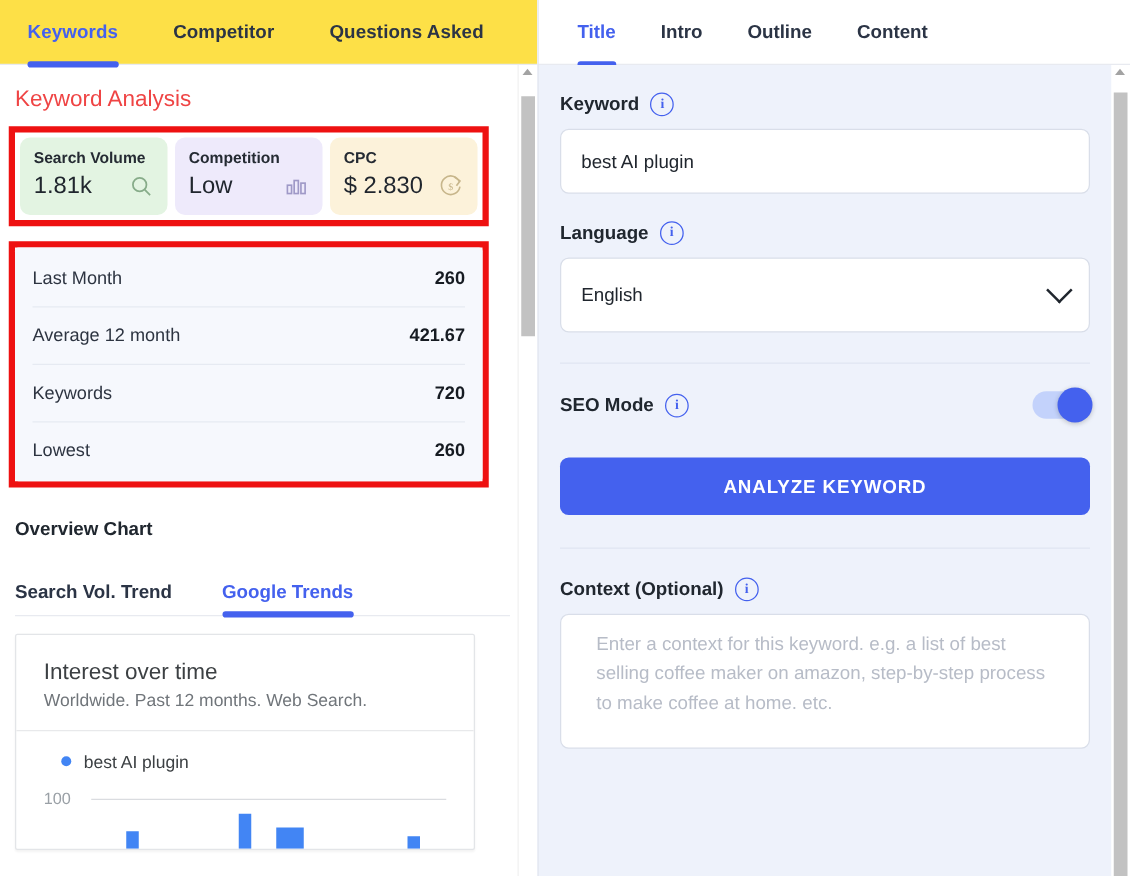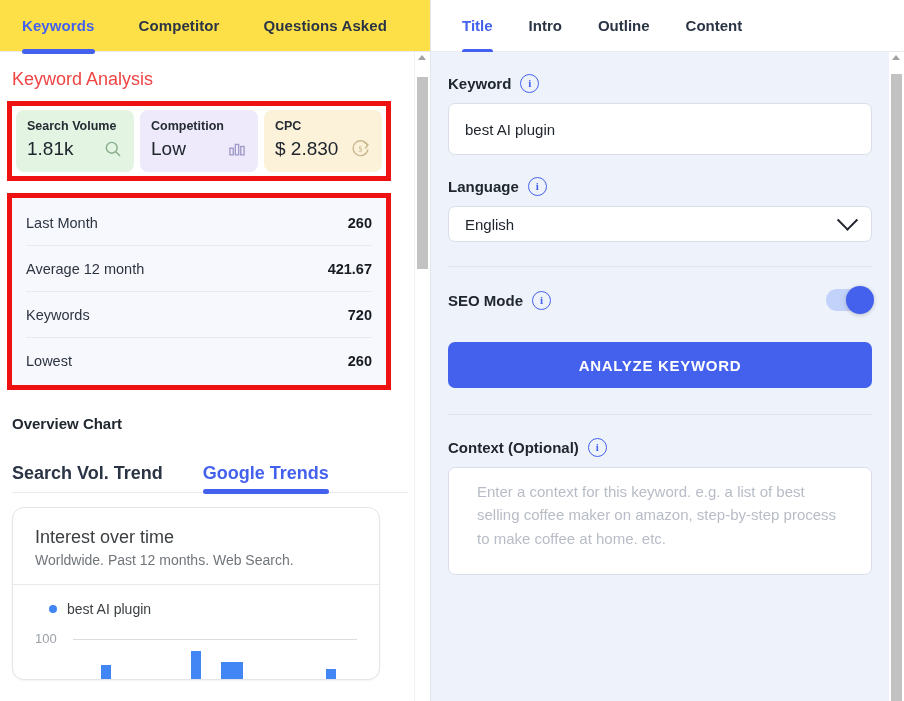--- a/index.html
+++ b/index.html
@@ -165,21 +165,21 @@
 
   .chart-tabs {
     display: flex;
     align-items: center;
     margin-top: 22px;
     border-bottom: 1px solid #e8eaf0;
     padding-right: 18px;
   }
   .ctab {
     position: relative;
-    font-size: 18px;
+    font-size: 15px;
     font-weight: 600;
     color: #2b3445;
     height: 38px;
     display: flex;
     align-items: center;
     margin-right: 40px;
     cursor: pointer;
     white-space: nowrap;
   }
   .ctab.active { color: #4461ee; }
@@ -190,21 +190,21 @@
     height: 5px;
     background: #4461ee;
     border-radius: 3px;
   }
 
   .trend-card {
     margin-top: 14px;
     margin-right: 28px;
     background: #ffffff;
     border: 1px solid #e3e5e8;
-    border-radius: 12px;
+    border-radius: 2px;
     box-shadow: 0 1px 2px rgba(0,0,0,.05);
     overflow: hidden;
   }
   .trend-head { padding: 18px 22px 16px 22px; border-bottom: 1px solid #e8e9eb; }
   .trend-title { font-size: 18px; color: #3c4043; line-height: 1.25; }
   .trend-sub { font-size: 14px; color: #70757a; margin-top: 3px; }
   .trend-body { padding: 16px 22px 0 22px; }
   .legend { display: flex; align-items: center; font-size: 14px; color: #3c4043; }
   .legend-dot {
     width: 8px; height: 8px; border-radius: 50%;
@@ -349,21 +349,21 @@
     padding: 0 16px;
     font-size: 15px;
     color: #20262e;
     display: flex;
     align-items: center;
     font-family: "Liberation Sans", sans-serif;
     cursor: text;
   }
   .selectfield {
     width: 100%;
-    height: 36px;
+    height: 60px;
     background: #ffffff;
     border: 1px solid #d9dee9;
     border-radius: 7px;
     box-sizing: border-box;
     padding: 0 16px;
     font-size: 15px;
     color: #20262e;
     display: flex;
     align-items: center;
     justify-content: space-between;

